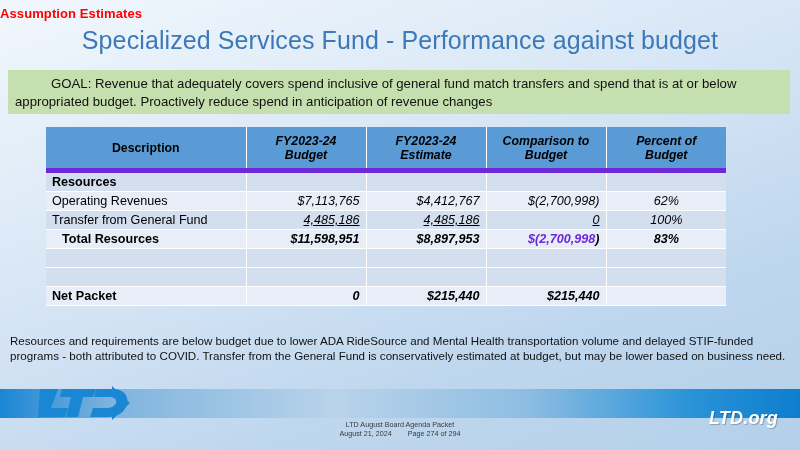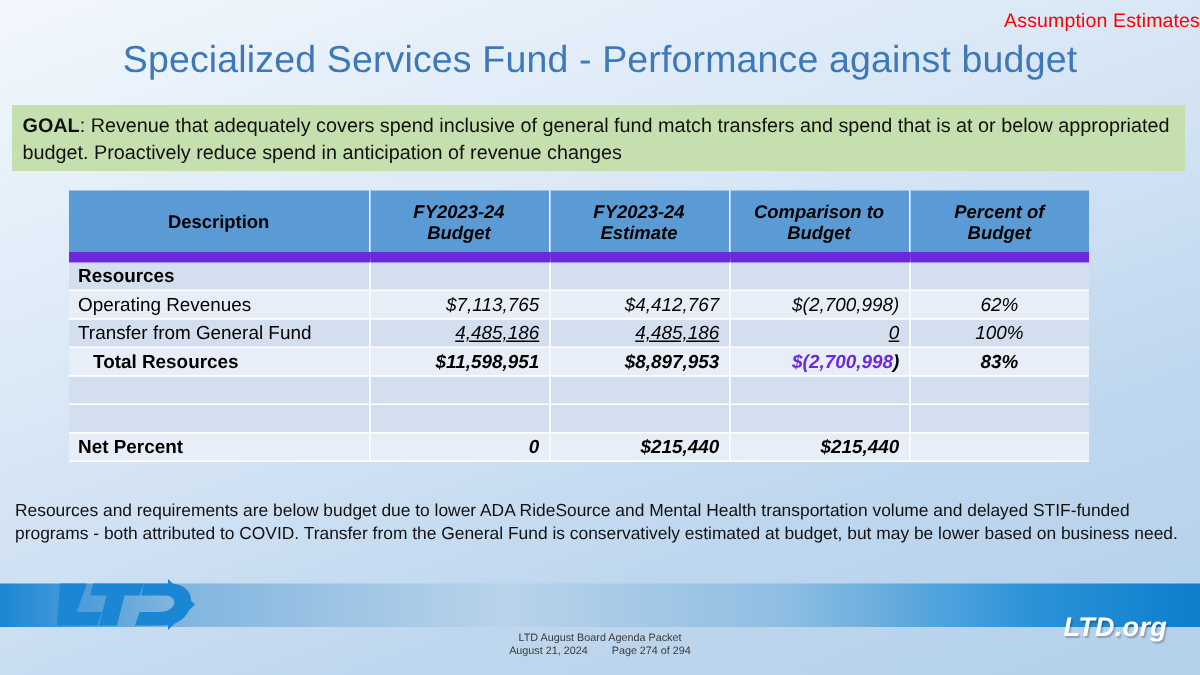--- a/index.html
+++ b/index.html
@@ -20,24 +20,24 @@
     background: linear-gradient(160deg, #f2f7fc 0%, #e3eef9 22%, #d3e3f4 48%, #bfd7ee 72%, #b4d0ea 100%);
     overflow: hidden;
   }
 
   
   #kicker {
     position: absolute;
     top: 6px;
     left: 0;
     width: 800px;
-    text-align: right;
+    text-align: left;
     color: #ff0000;
     font-size: 13px;
-    font-weight: normal;
+    font-weight: bold;
     letter-spacing: 0.1px;
   }
   #main-title {
     position: absolute;
     top: 26px;
     left: 0;
     width: 800px;
     text-align: center;
     color: #3d79b7;
     font-size: 25px;
@@ -56,21 +56,22 @@
     background: #c6dfae;
     box-sizing: border-box;
     padding: 5px 7px 0 7px;
   }
   #goal-box .goal-text {
     font-size: 13.2px;
     color: #111111;
     line-height: 18px;
   }
   #goal-box .goal-label {
-    font-weight: bold;
+    font-weight: normal;
+    margin-left: 36px;
   }
 
   
   #fin-table {
     position: absolute;
     left: 46px;
     top: 127px;
     width: 680px;
     border-collapse: collapse;
     table-layout: fixed;
@@ -81,21 +82,21 @@
   #fin-table col.c-pct   { width: 120px; }
 
   #fin-table th {
     background: #5b9bd5;
     color: #000000;
     font-size: 12.3px;
     font-weight: bold;
     height: 41px;
     padding: 0 4px;
     border-right: 1px solid #ffffff;
-    border-bottom: 7px solid #6d28d9;
+    border-bottom: 5px solid #6d28d9;
     line-height: 14px;
     text-align: center;
     vertical-align: middle;
   }
   #fin-table th.th-desc { font-style: normal; }
   #fin-table th.th-it   { font-style: italic; }
   #fin-table th:last-child { border-right: none; }
 
   #fin-table td {
     height: 18px;
@@ -263,21 +264,21 @@
 
       <tr class="rw-dark spacer">
         <td class="c1"></td>
         <td class="cn"></td>
         <td class="cn"></td>
         <td class="cn"></td>
         <td class="cp"></td>
       </tr>
 
       <tr class="rw-light">
-        <td class="c1 b">Net Percent</td>
+        <td class="c1 b">Net Packet</td>
         <td class="cn b">0</td>
         <td class="cn b">$215,440</td>
         <td class="cn b">$215,440</td>
         <td class="cp b"></td>
       </tr>
     </tbody>
   </table>
 
   <div id="footnote">Resources and requirements are below budget due to lower ADA RideSource and Mental Health transportation volume and delayed STIF-funded programs - both attributed to COVID.  Transfer from the General Fund is conservatively estimated at budget, but may be lower based on business need.</div>
 

